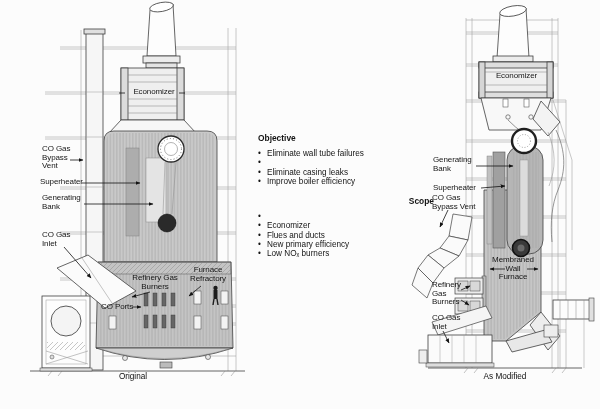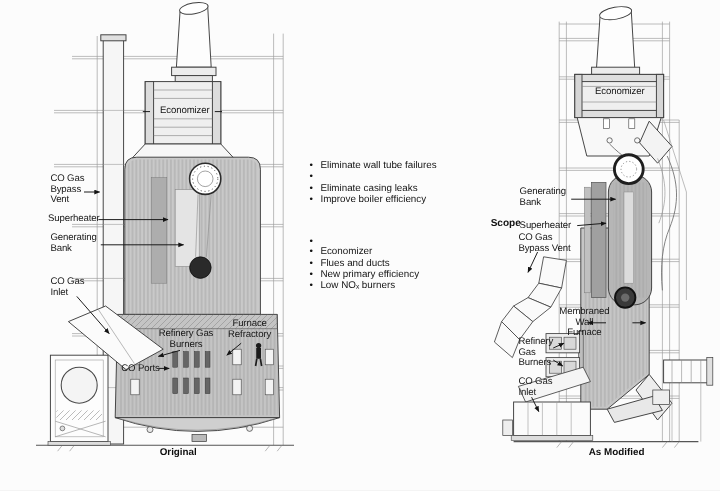--- a/index.html
+++ b/index.html
@@ -2,21 +2,21 @@
 <html><head>
 <meta charset="utf-8">
 <style>
   html,body{margin:0;padding:0;background:#e8e8e8;}
   .stage{position:relative;width:600px;height:409px;background:#fcfcfc;
          font-family:"Liberation Sans",sans-serif;overflow:hidden;}
   .stage svg{position:absolute;left:0;top:0;}
   .lbl{position:absolute;font-size:8px;line-height:8.6px;color:#161616;
        white-space:pre-line;letter-spacing:-0.1px;}
   .lbl.c{text-align:center;}
-  .cap{position:absolute;font-size:8.2px;font-weight:bold;color:#0e0e0e;text-align:right;}
+  .cap{position:absolute;font-size:8.2px;font-weight:normal;color:#0e0e0e;text-align:center;}
   .info{position:absolute;left:258px;top:133px;width:176px;color:#141414;}
   .info .h{font-weight:bold;font-size:8.4px;margin:0 0 6px 0;}
   .info .h.s{margin-top:10px;text-align:right;}
   .info .row{display:flex;font-size:8.2px;line-height:9.3px;}
   .info .b{width:9px;flex:none;}
 </style>
 </head>
 <body>
 
 <div class="stage">
@@ -339,31 +339,32 @@
 Refractory</div>
 <div class="lbl" style="left:101px;top:303px">CO Ports</div>
 <div class="cap" style="left:102px;top:372px;width:62px">Original</div>
 
 <div class="lbl c" style="left:489px;top:72px;width:55px">Economizer</div>
 <div class="lbl" style="left:433px;top:156px">Generating
 Bank</div>
 <div class="lbl" style="left:433px;top:184px">Superheater</div>
 <div class="lbl" style="left:432px;top:194px">CO Gas
 Bypass Vent</div>
-<div class="lbl c" style="left:462px;top:256px;width:50px">Membraned
+<div class="lbl c" style="left:488px;top:256px;width:50px">Membraned
 Wall
 Furnace</div>
 <div class="lbl" style="left:432px;top:281px">Refinery
 Gas
 Burners</div>
 <div class="lbl" style="left:432px;top:314px">CO Gas
 Inlet</div>
 <div class="cap" style="left:473px;top:372px;width:64px">As Modified</div>
 
 <div class="info">
+  <div class="h">Objective</div>
   <div class="row">
         <span class="b">•</span>
         <span>Eliminate wall tube failures</span>
       </div>
   <div class="row">
         <span class="b">•</span>
       </div>
   <div class="row">
         <span class="b">•</span>
         <span>Eliminate casing leaks</span>

